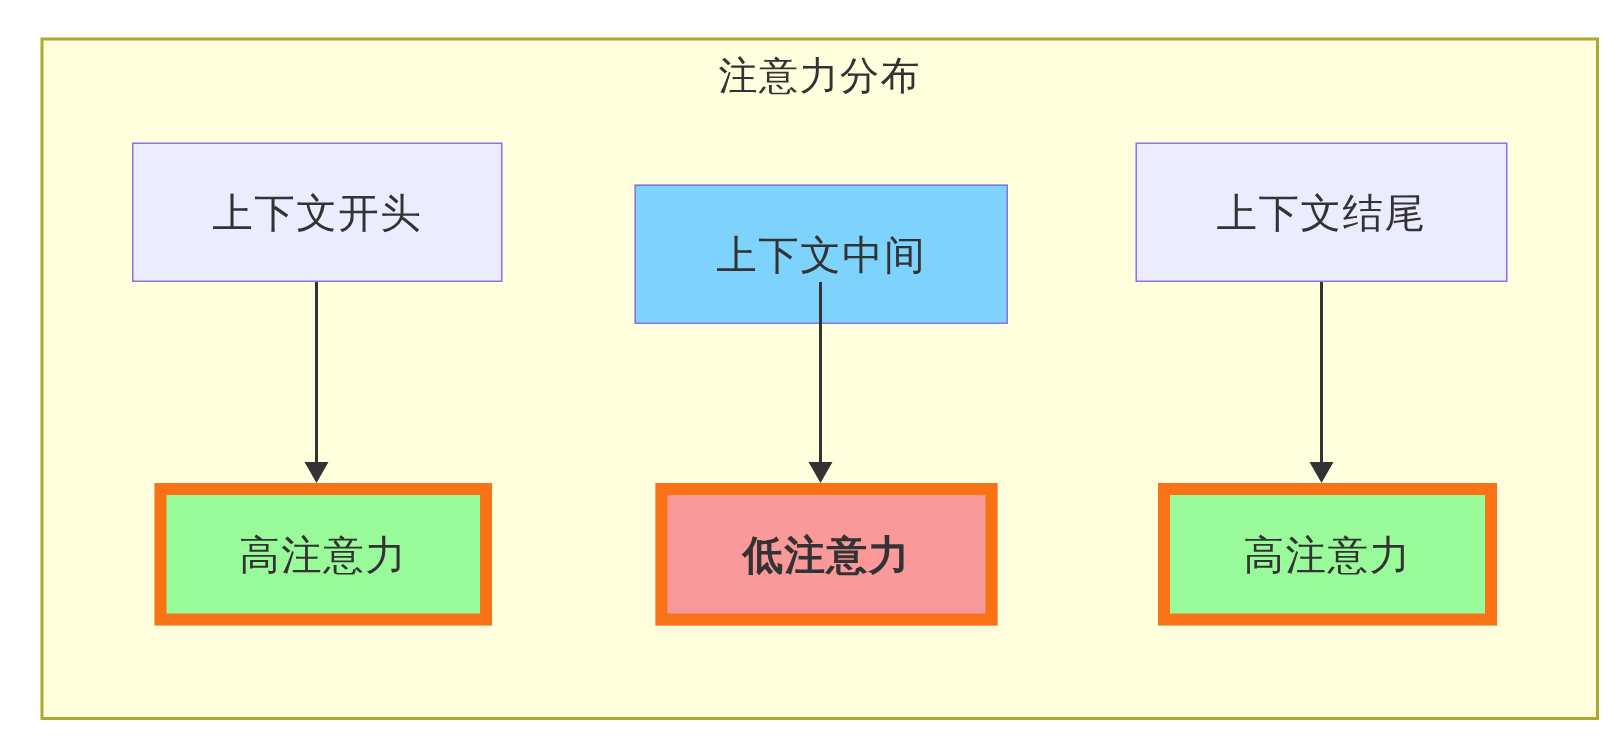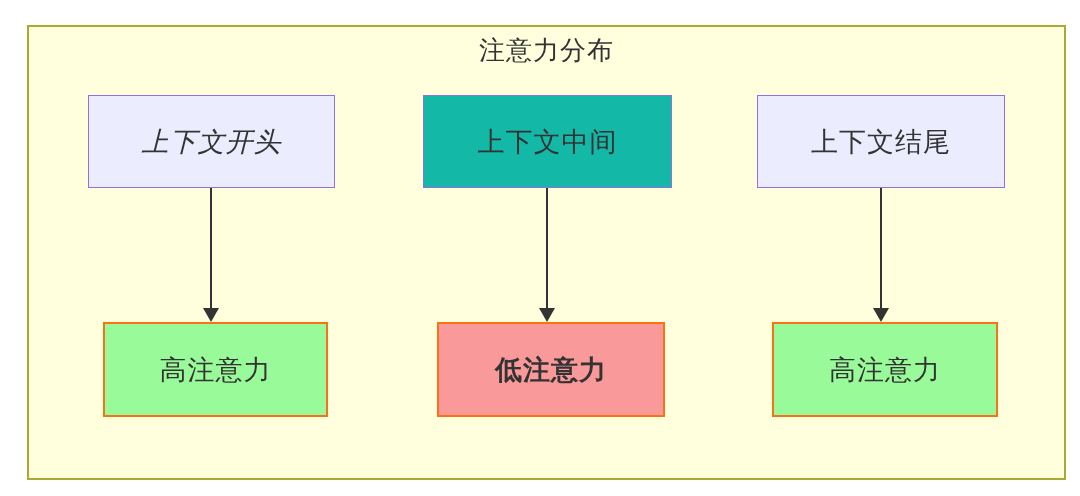--- a/index.html
+++ b/index.html
@@ -47,23 +47,23 @@
   }
   .node.context {
     top: 68px;
     height: 93px;
     border: 1.7px solid #9370db;
     background: #ececff;
   }
   .node.attention {
     top: 295px;
     height: 95px;
-    border: 2px solid #f97316;
+    border: 8px solid #f97316;
   }
-  .ctx-1 { left: 59px;  width: 247px; font-style: italic; }
+  .ctx-1 { left: 59px;  width: 247px; }
   .ctx-2 { left: 394px; width: 249px; }
   .ctx-3 { left: 728px; width: 248px; }
   .att-1 { left: 74px;  width: 225px; }
   .att-2 { left: 408px; width: 228px; }
   .att-3 { left: 743px; width: 226px; }
 
   .arrow-line {
     position: absolute;
     top: 161px;
     width: 2px;
@@ -96,21 +96,21 @@
 
     <div class="node context ctx-1" style="background-color: rgb(236, 236, 255);">
       <span>上下文开头</span>
     </div>
     <div class="arrow-line line-1"></div>
     <div class="arrow-head head-1"></div>
     <div class="node attention att-1" style="background-color: rgb(153, 250, 153);">
       <span>高注意力</span>
     </div>
 
-    <div class="node context ctx-2" style="background-color: #14b8a6;">
+    <div class="node context ctx-2" style="background-color: #7dd3fc; margin-top: 28px;">
       <span>上下文中间</span>
     </div>
     <div class="arrow-line line-2"></div>
     <div class="arrow-head head-2"></div>
     <div class="node attention att-2" style="background-color: rgb(250, 153, 153); font-weight: bold;">
       <span>低注意力</span>
     </div>
 
     <div class="node context ctx-3" style="background-color: rgb(236, 236, 255);">
       <span>上下文结尾</span>

